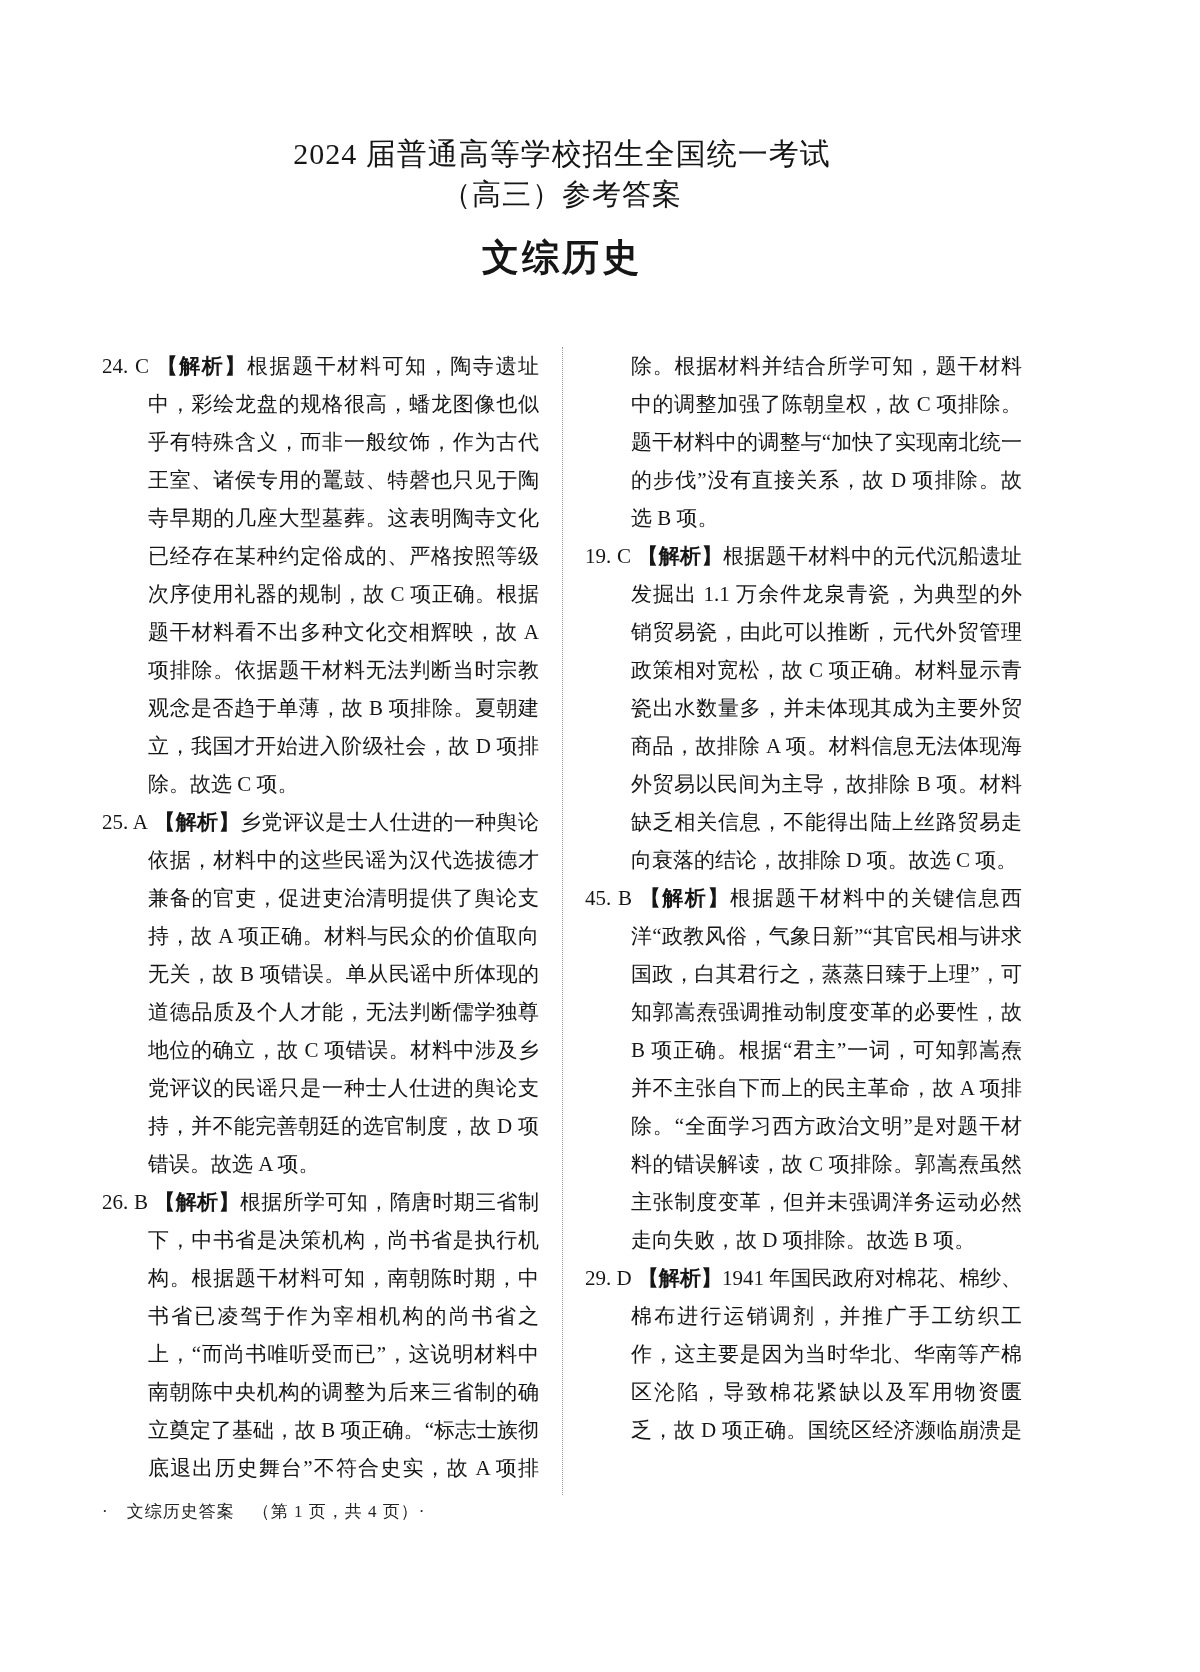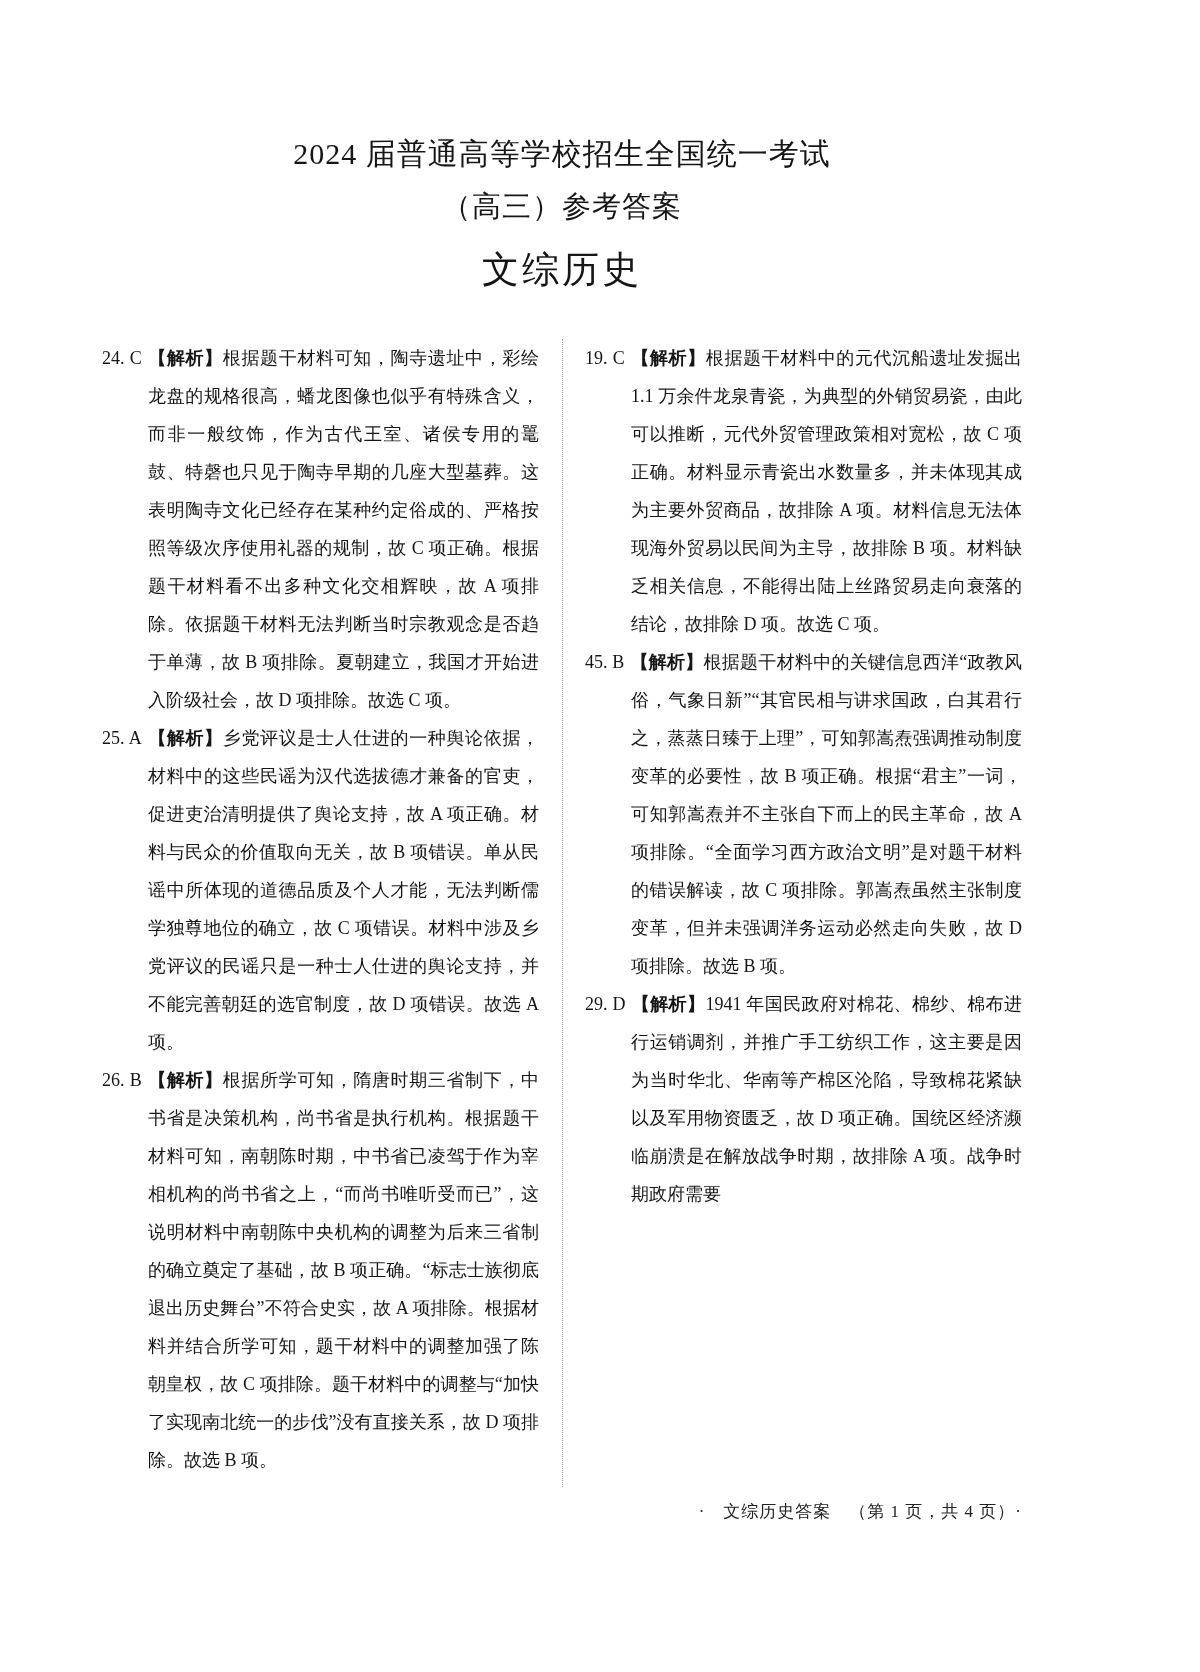--- a/index.html
+++ b/index.html
@@ -19,55 +19,54 @@
   .header { text-align: center; padding-top: 134px; }
   .title1 {
     font-size: 30px;
     font-weight: 400;
     letter-spacing: 1px;
     font-family: Liberation Serif, serif;
   }
   .title2 {
     font-size: 29px;
     font-weight: 400;
-    margin-top: 12px;
     letter-spacing: 1px;
     font-family: Liberation Serif, serif;
   }
   .subject {
     font-size: 37px;
-    font-weight: 400;
+    font-weight: 700;
     margin-top: 18px;
     letter-spacing: 3px;
     font-family: "Liberation Sans", "DejaVu Sans", sans-serif;
   }
   .columns {
-    margin-top: 44px;
+    margin-top: 64px;
     height: 1148px;
     column-count: 2;
     column-gap: 46px;
     column-rule: 1px dotted #9a9a9a;
     column-fill: auto;
     overflow: hidden;
-    font-size: 18px;
+    font-size: 21px;
     line-height: 38px;
     text-align: justify;
   }
   .answer-item {
     text-indent: -46px;
     padding-left: 46px;
   }
   .qnum { margin-right: 6px; }
   .tag { font-weight: 700; }
   .footer {
     position: absolute;
     left: 102px;
     top: 1500px;
     width: 920px;
-    text-align: right;
+    text-align: left;
     font-size: 17px;
     letter-spacing: 1px;
     color: #222;
   }
 </style>
 </head>
 <body>
 
 <div class="content">
   <div class="header">

